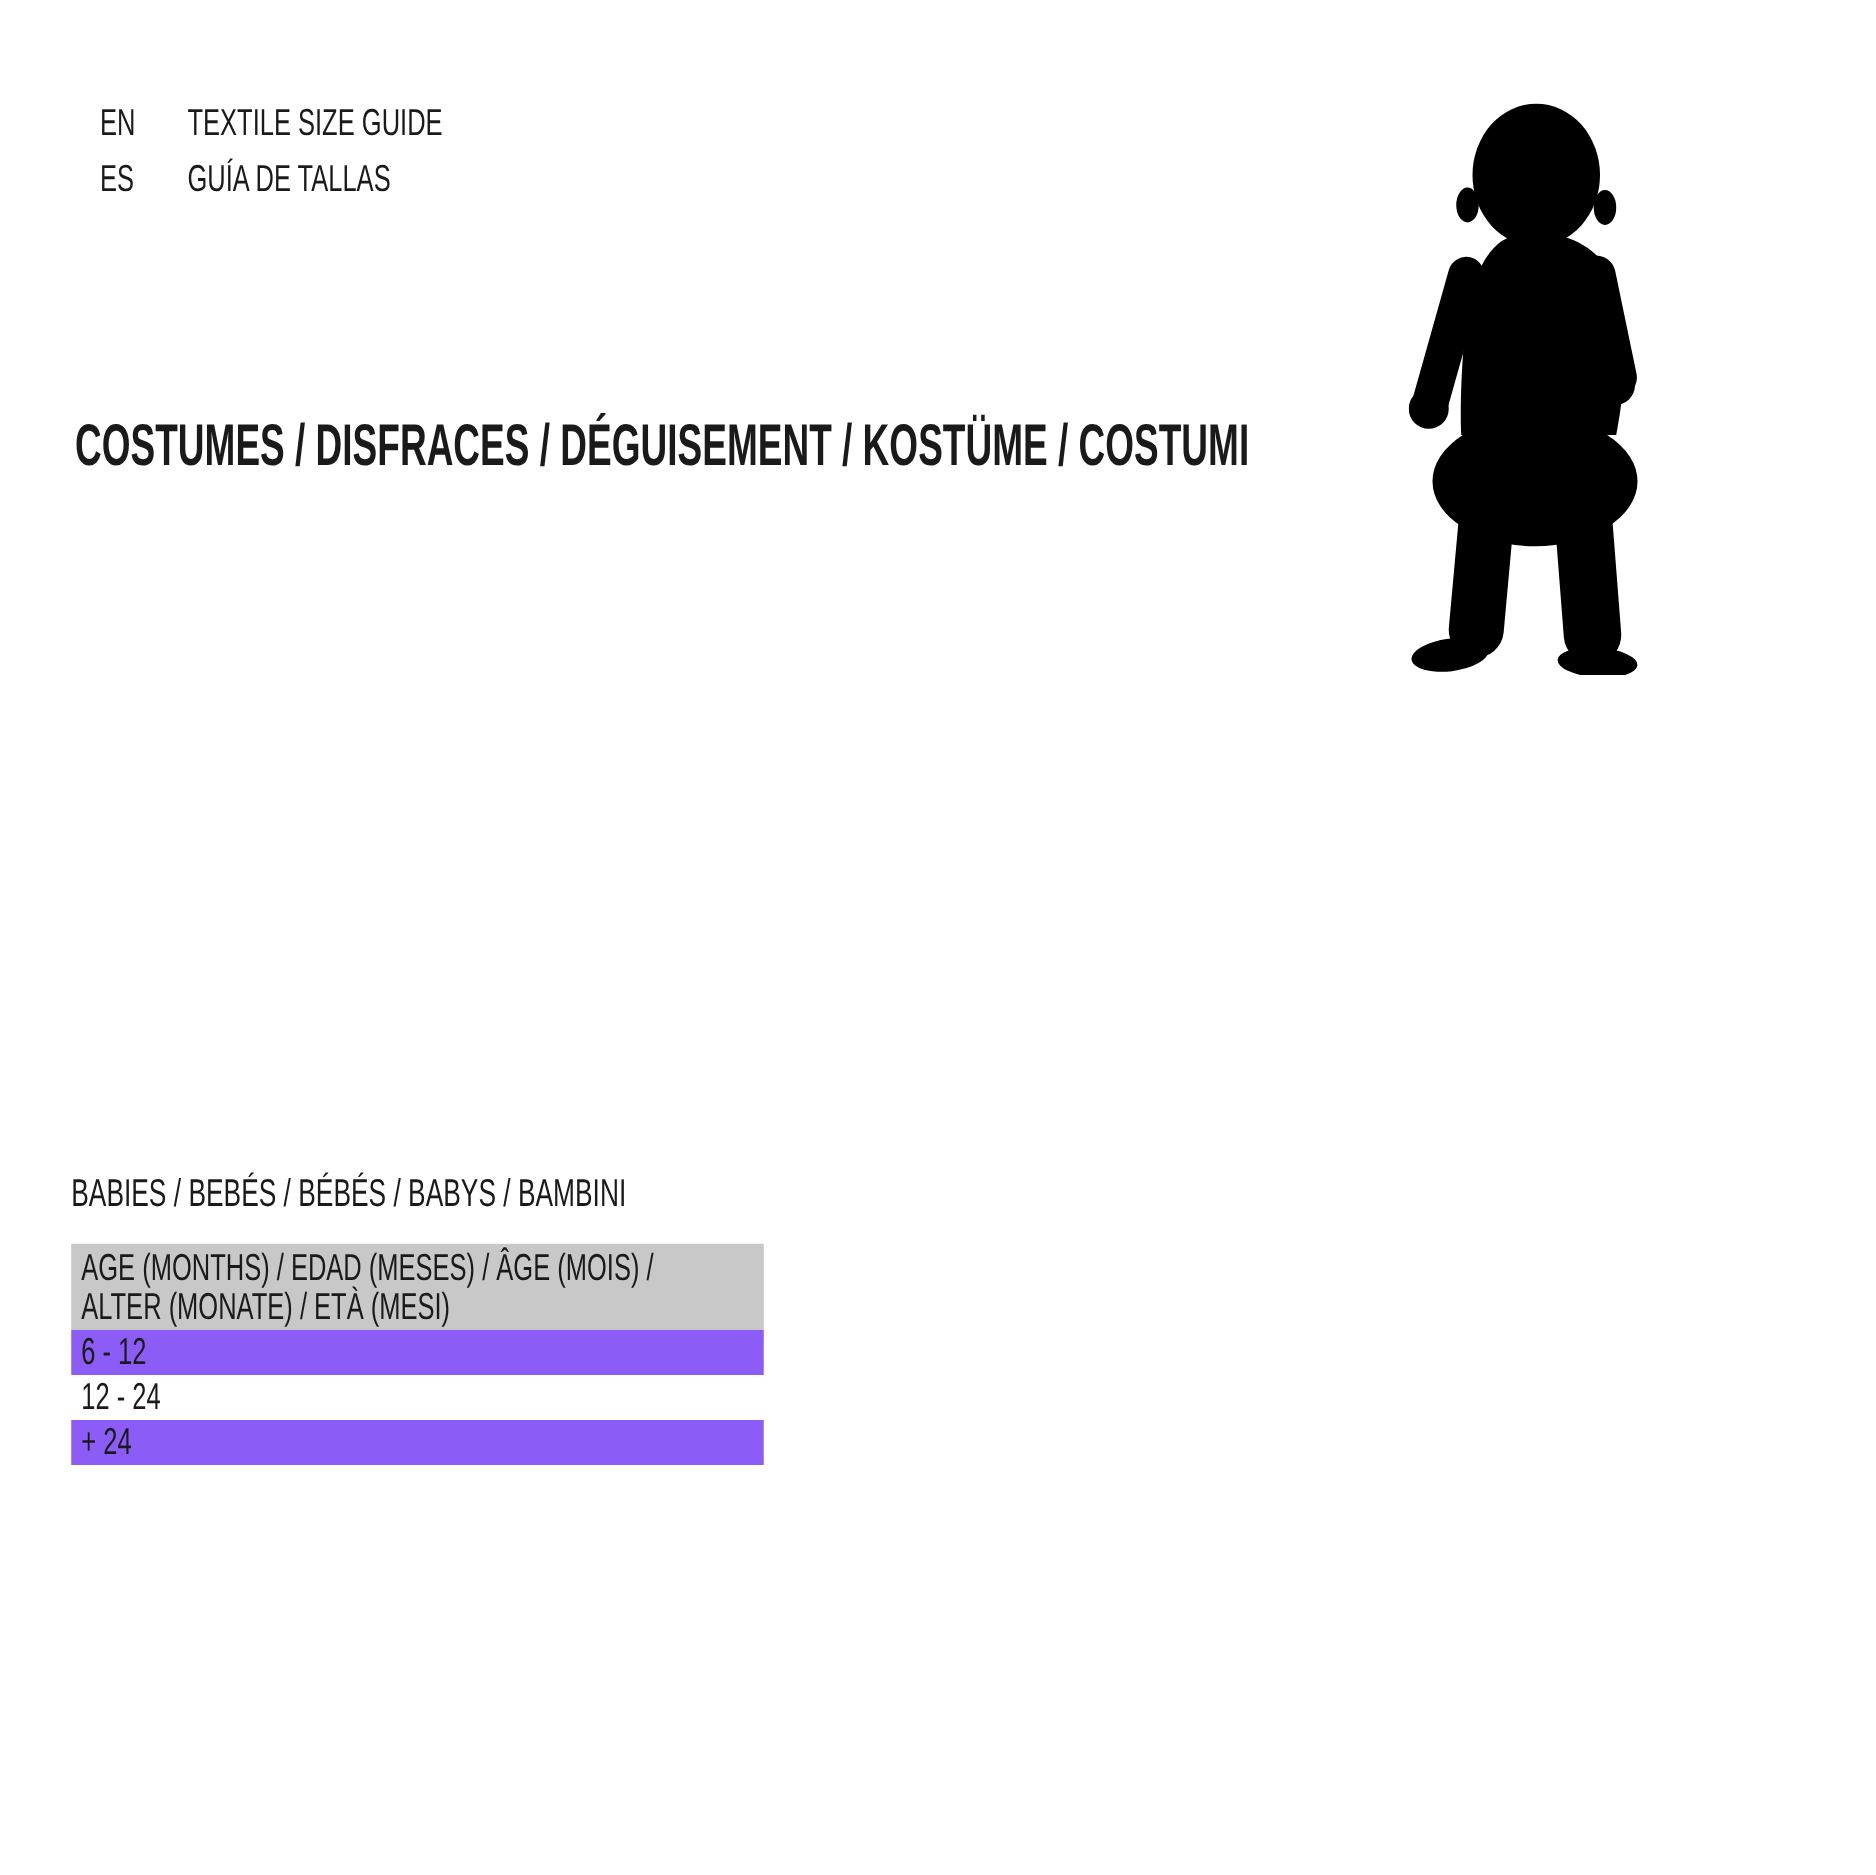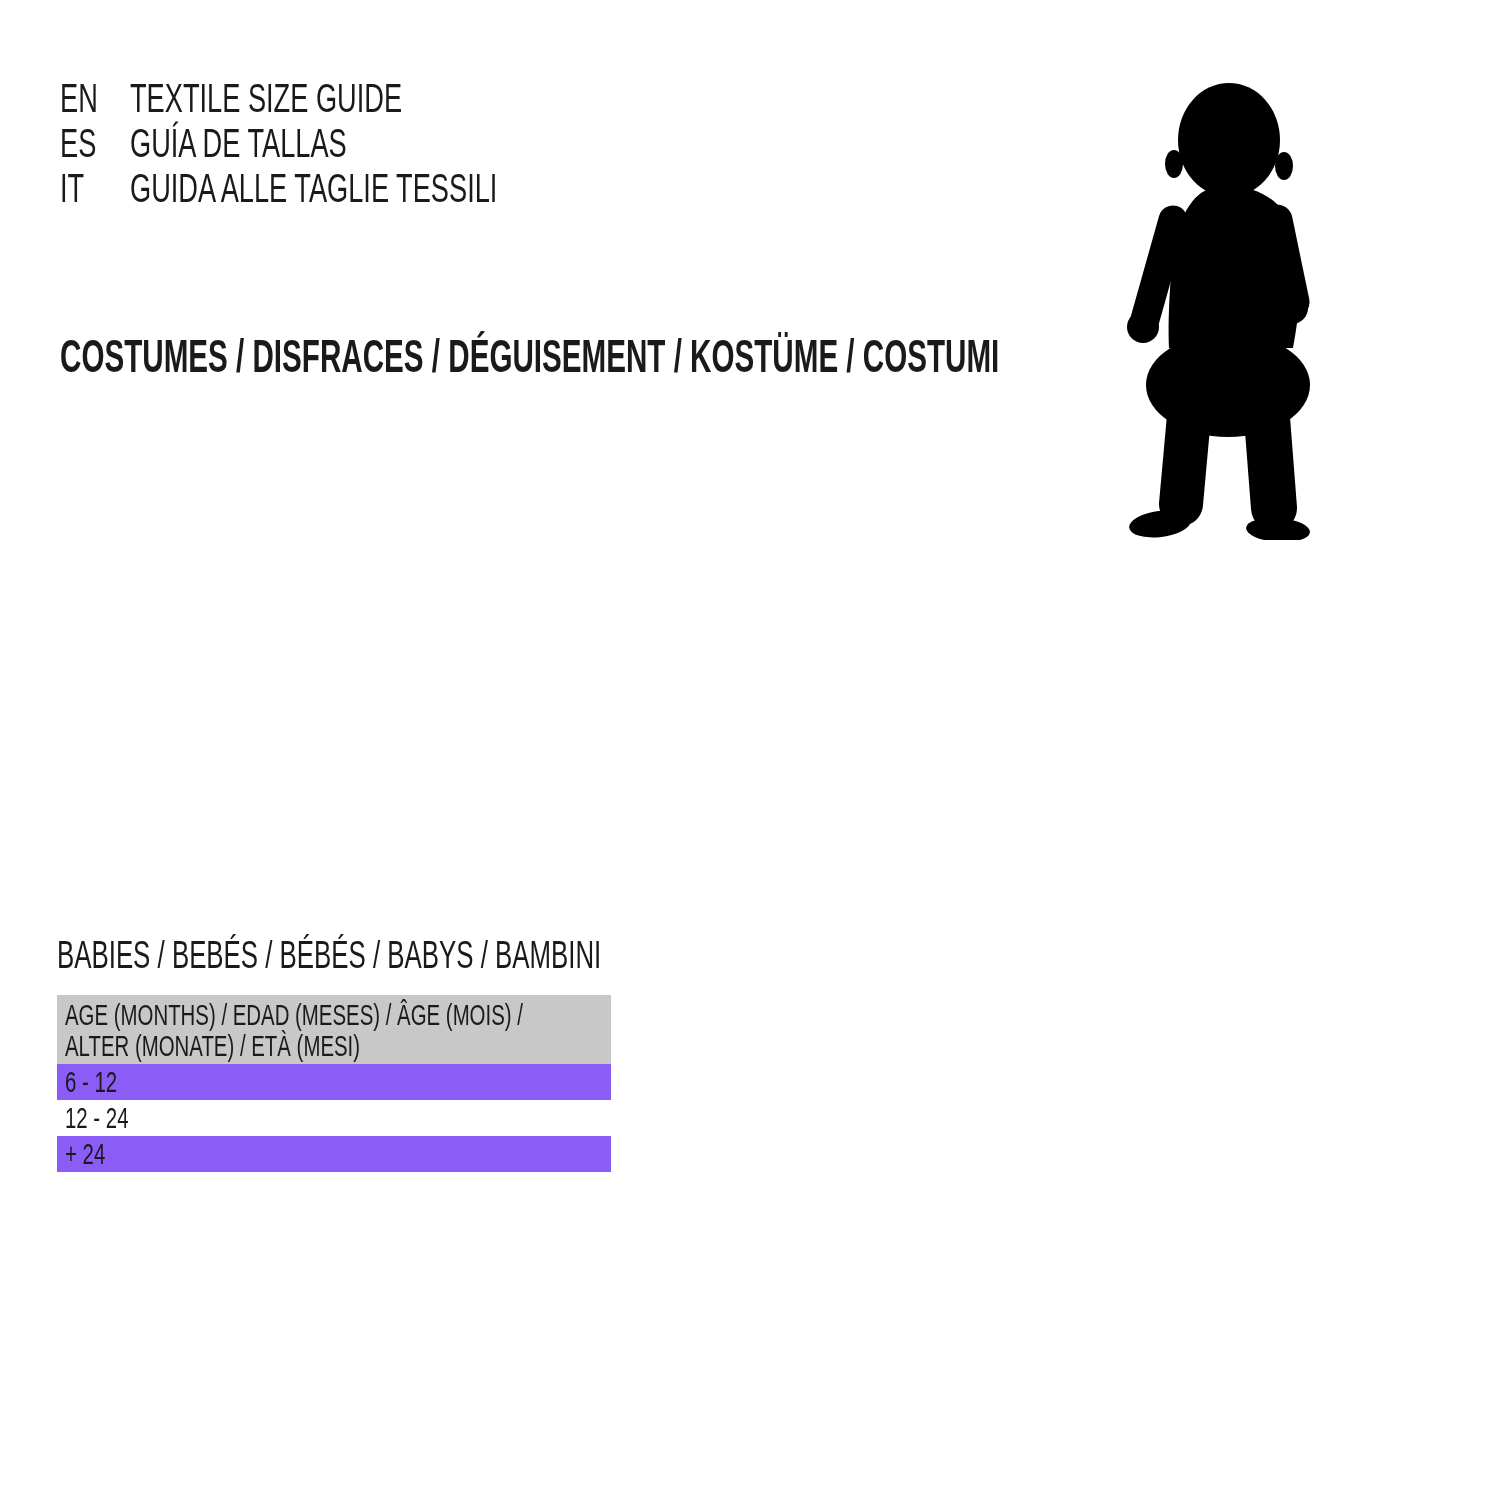--- a/index.html
+++ b/index.html
@@ -5,52 +5,48 @@
   html,body{margin:0;padding:0;background:#fff;}
   .page{
     position:relative;width:1501px;height:1500px;background:#ffffff;overflow:hidden;
     font-family:"Liberation Sans","DejaVu Sans",sans-serif;color:#1a1a1a;
   }
   
   .sx{display:inline-block;transform:scaleX(.68);transform-origin:0 50%;white-space:nowrap;}
   .sxb{display:inline-block;transform:scaleX(.63);transform-origin:0 50%;white-space:nowrap;}
 
   .lang-list{position:absolute;left:60px;top:76px;}
-  .lang-row{display:flex;height:45px;line-height:45px;font-size:40px;}
+  .lang-row{display:flex;height:45px;line-height:45px;font-size:30px;margin-left:20px;}
   .lang-code{width:70px;flex:0 0 70px;}
 
   .category-title{position:absolute;left:60px;top:330px;font-size:47px;font-weight:bold;line-height:52px;}
 
   .figure{position:absolute;left:1127px;top:80px;width:190px;height:460px;}
 
-  .babies-heading{position:absolute;left:57px;top:937px;font-size:38px;line-height:36px;}
+  .babies-heading{position:absolute;left:57px;top:937px;font-size:31px;line-height:36px;}
 
   .size-table{position:absolute;left:57px;top:995px;width:554px;font-size:30px;}
   .thead{background:#c8c8c8;height:69px;box-sizing:border-box;padding:4px 8px 0 8px;}
   .hdr-line{height:31px;line-height:31px;}
   .trow{height:36px;line-height:36px;padding-left:8px;box-sizing:border-box;}
   .trow.stripe{background:#8b5cf6;}
 </style>
 </head>
 <body>
 
 <div class="page">
 
   <div class="lang-list">
     <div class="lang-row">
       <span class="lang-code"><span class="sx">EN</span></span>
       <span class="sx">TEXTILE SIZE GUIDE</span>
     </div>
     <div class="lang-row">
       <span class="lang-code"><span class="sx">ES</span></span>
       <span class="sx">GUÍA DE TALLAS</span>
-    </div>
-    <div class="lang-row">
-      <span class="lang-code"><span class="sx">IT</span></span>
-      <span class="sx">GUIDA ALLE TAGLIE TESSILI</span>
     </div>
   </div>
 
   <div class="category-title">
     <span class="sxb">COSTUMES / DISFRACES / DÉGUISEMENT / KOSTÜME / COSTUMI</span>
   </div>
 
   <svg class="figure" viewBox="0 0 190 460" aria-hidden="true">
     <g fill="#000000" stroke="none">
       <ellipse cx="102" cy="60" rx="51" ry="57"></ellipse>

